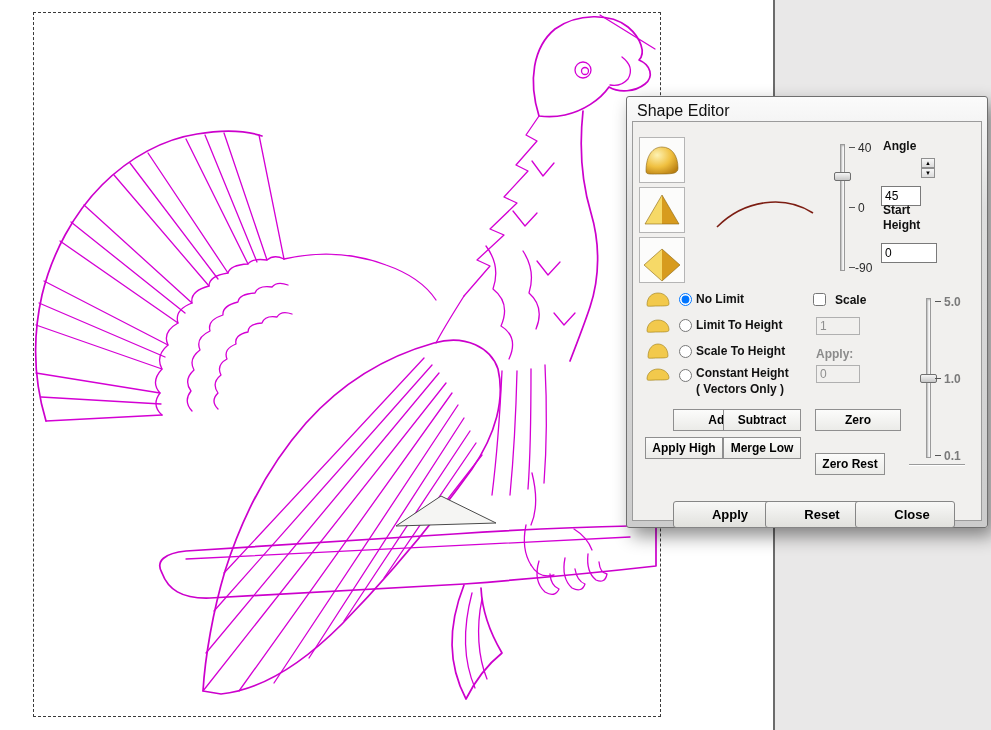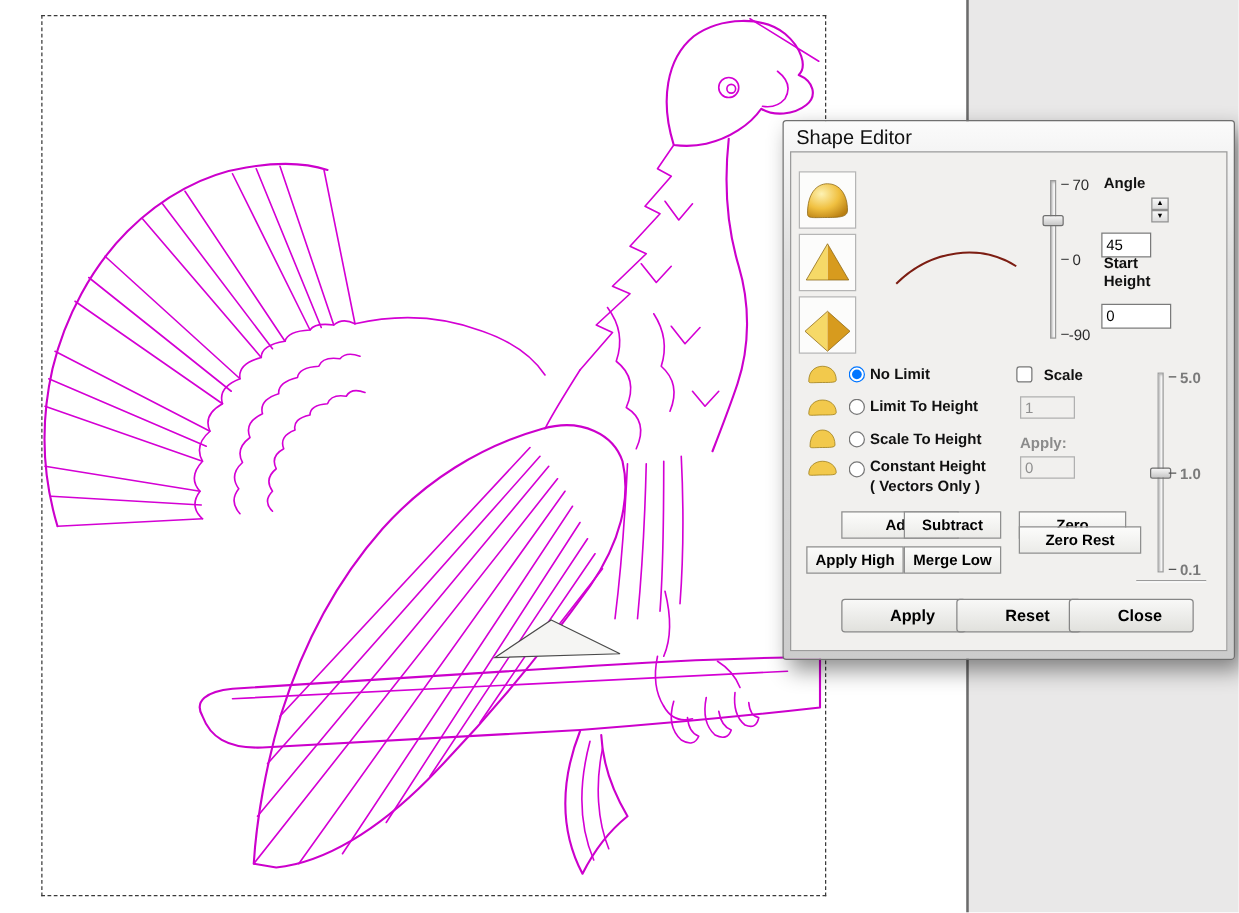--- a/index.html
+++ b/index.html
@@ -47,21 +47,21 @@
   .spin button { flex:1; font-size:6px; line-height:8px; border:1px solid #8f8f8f;
     background:linear-gradient(#f8f8f8,#dcdcdc); padding:0; cursor:pointer; }
 
   .mini-icon { position:absolute; left:18px; width:26px; height:16px; }
   .radio { position:absolute; left:52px; width:13px; height:13px; }
   .radio-label { position:absolute; left:69px; font-weight:bold; white-space:nowrap; }
   .chk { position:absolute; left:186px; top:196px; width:13px; height:13px; }
 
   .flat-btn { position:absolute; height:22px; font:bold 12px "Liberation Sans",sans-serif;
     background:linear-gradient(#fcfcfb,#ebebe8); border:1px solid #8f8f8f; cursor:pointer; }
-  .action-btn { position:absolute; top:382px; height:27px; width:100px;
+  .action-btn { position:absolute; top:404px; height:27px; width:100px;
     font:bold 13px "Liberation Sans",sans-serif; border:1px solid #868686; border-radius:3px;
     background:linear-gradient(#f8f8f7,#e1e1dd); cursor:pointer;padding-left:14px; }
   .divider { position:absolute; left:282px; top:367px; width:56px; height:2px;
     border-top:1px solid #9a9a9a; border-bottom:1px solid #ffffff; }
 </style>
 </head>
 <body>
 
 <div class="gray-strip"></div>
 
@@ -190,21 +190,21 @@
     <svg width="104" height="42" viewBox="0 0 104 42">
       <path d="M4 36 C32 8 72 4 100 22" stroke="#7c1d12" fill="none" stroke-width="1.6"></path>
     </svg>
   </div>
 
   <div class="vtrack" style="left:213px; top:47px; height:127px;"></div>
   <div class="thumb" style="left:207px; top:75px;"></div>
   <div class="tick" style="left:222px; top:50px;"></div>
   <div class="tick" style="left:222px; top:110px;"></div>
   <div class="tick" style="left:222px; top:170px;"></div>
-  <div class="slider-label" style="left:231px; top:44px;">70</div>
+  <div class="slider-label" style="left:231px; top:44px;">40</div>
   <div class="slider-label" style="left:231px; top:104px;">0</div>
   <div class="slider-label" style="left:228px; top:164px;">-90</div>
 
   <div class="fld-label" style="left:256px; top:42px;">Angle</div>
   <input class="txt" style="left: 254px; top: 61px; width: 40px; height: 20px; margin-top: 28px;" value="45">
   <div class="spin" style="left:294px; top:61px;">
     <button>▲</button>
     <button>▼</button>
   </div>
 
@@ -249,20 +249,20 @@
   <div class="tick" style="left:308px; top:358px;"></div>
   <div class="slider-label dim" style="left:317px; top:198px;">5.0</div>
   <div class="slider-label dim" style="left:317px; top:275px;">1.0</div>
   <div class="slider-label dim" style="left:317px; top:352px;">0.1</div>
 
   <button class="flat-btn" style="left:18px; top:312px; width:94px;margin-left:28px;">Add</button>
   <button class="flat-btn" style="left:96px; top:312px; width:78px;">Subtract</button>
   <button class="flat-btn" style="left:188px; top:312px; width:86px;">Zero</button>
   <button class="flat-btn" style="left:18px; top:340px; width:78px;">Apply High</button>
   <button class="flat-btn" style="left:96px; top:340px; width:78px;">Merge Low</button>
-  <button class="flat-btn" style="left:188px; top:324px; width:98px;">Zero Rest</button>
+  <button class="flat-btn" style="left:188px; top:356px; width:70px;">Zero Rest</button>
 
   <div class="divider"></div>
 
   <button class="action-btn" style="left:46px;">Apply</button>
   <button class="action-btn" style="left:138px;">Reset</button>
   <button class="action-btn" style="left:228px;">Close</button>
 </div>
 
 </body></html>

